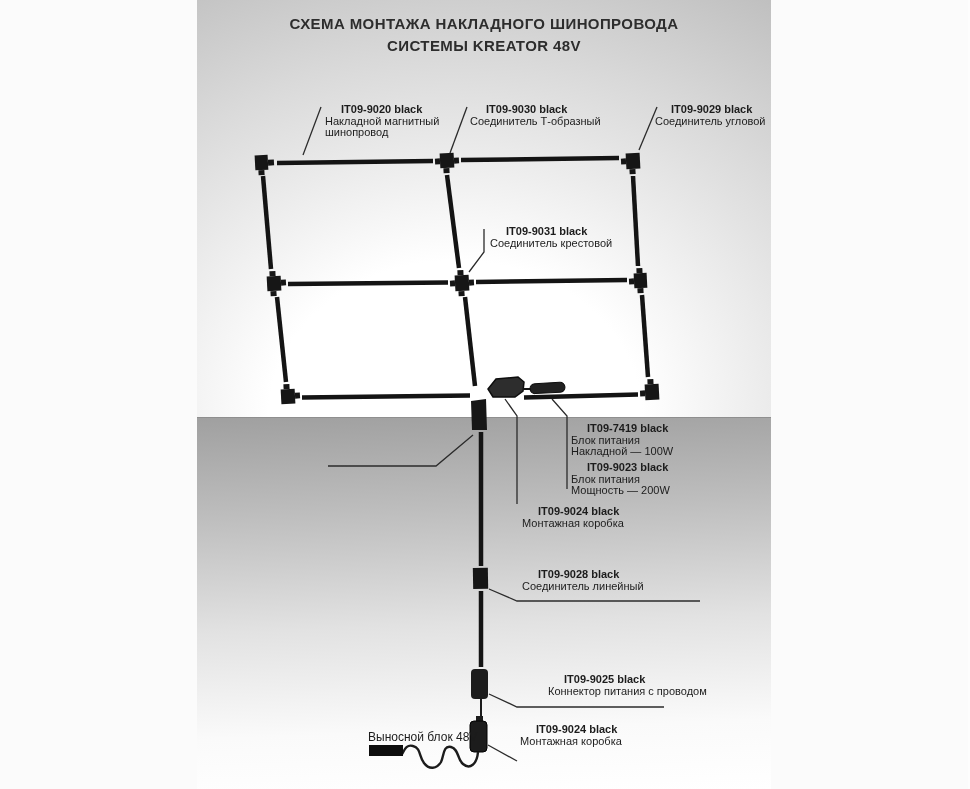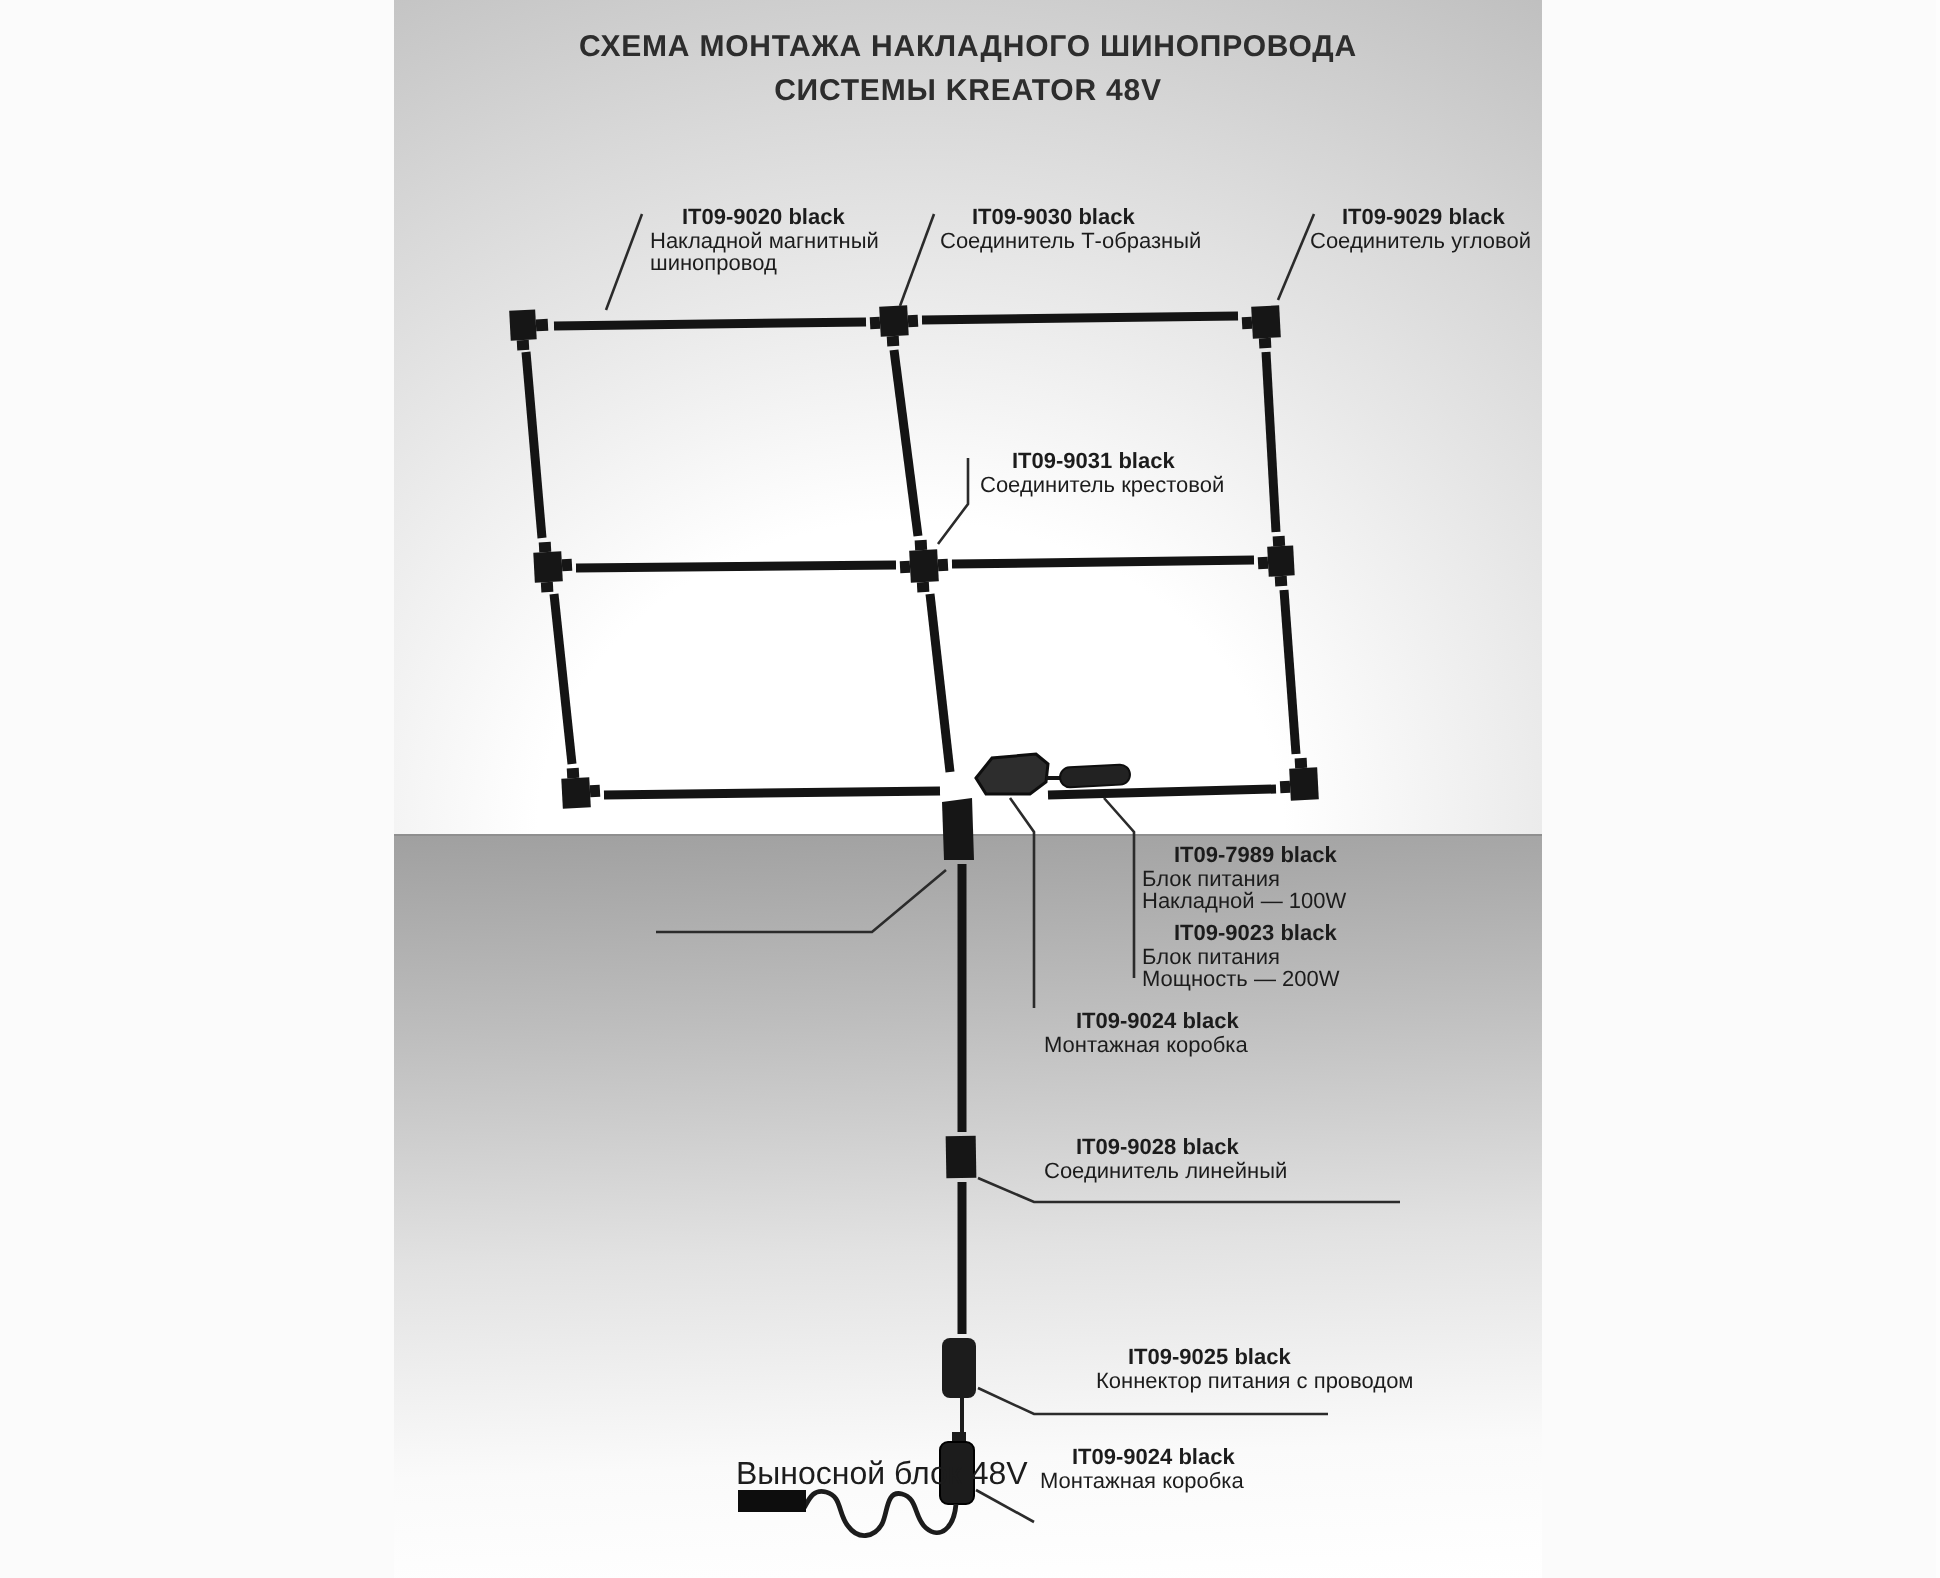--- a/index.html
+++ b/index.html
@@ -147,21 +147,21 @@
     <span class="line">Соединитель угловой</span>
   </div>
 
   <div class="lbl" style="left:490px;top:226px">
     <span class="part">IT09-9031 black</span>
     <span class="line">Соединитель крестовой</span>
   </div>
 
 
   <div class="lbl" style="left:571px;top:423px">
-    <span class="part">IT09-7989 black</span>
+    <span class="part">IT09-7419 black</span>
     <span class="line">Блок питания</span>
     <span class="line">Накладной — 100W</span>
   </div>
 
   <div class="lbl" style="left:571px;top:462px">
     <span class="part">IT09-9023 black</span>
     <span class="line">Блок питания</span>
     <span class="line">Мощность — 200W</span>
   </div>
 
@@ -178,17 +178,17 @@
   <div class="lbl" style="left:548px;top:674px">
     <span class="part">IT09-9025 black</span>
     <span class="line">Коннектор питания с проводом</span>
   </div>
 
   <div class="lbl" style="left:520px;top:724px">
     <span class="part">IT09-9024 black</span>
     <span class="line">Монтажная коробка</span>
   </div>
 
-  <div class="lbl" style="left:368px;top:732px;font-size:16px">
+  <div class="lbl" style="left:368px;top:732px;font-size:12px">
     <span class="line">Выносной блок 48V</span>
   </div>
 
 </div>
 
 </body></html>

